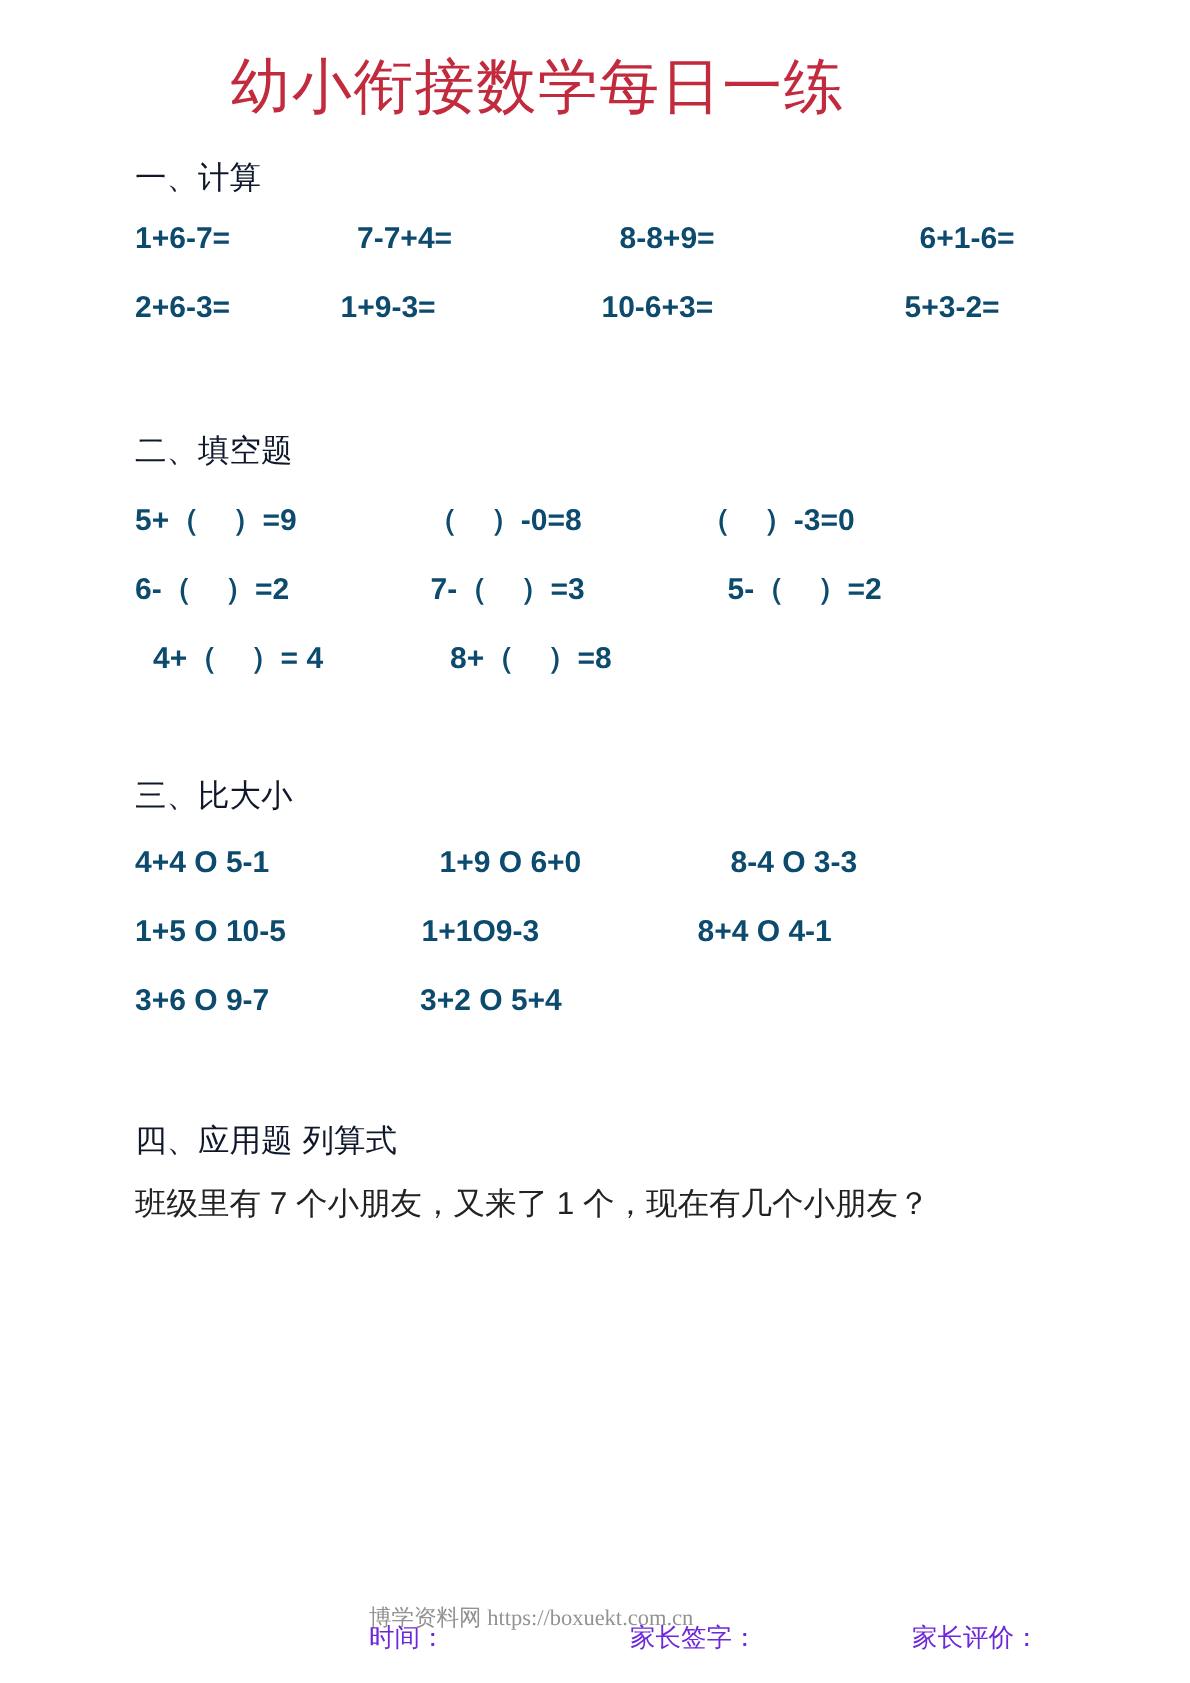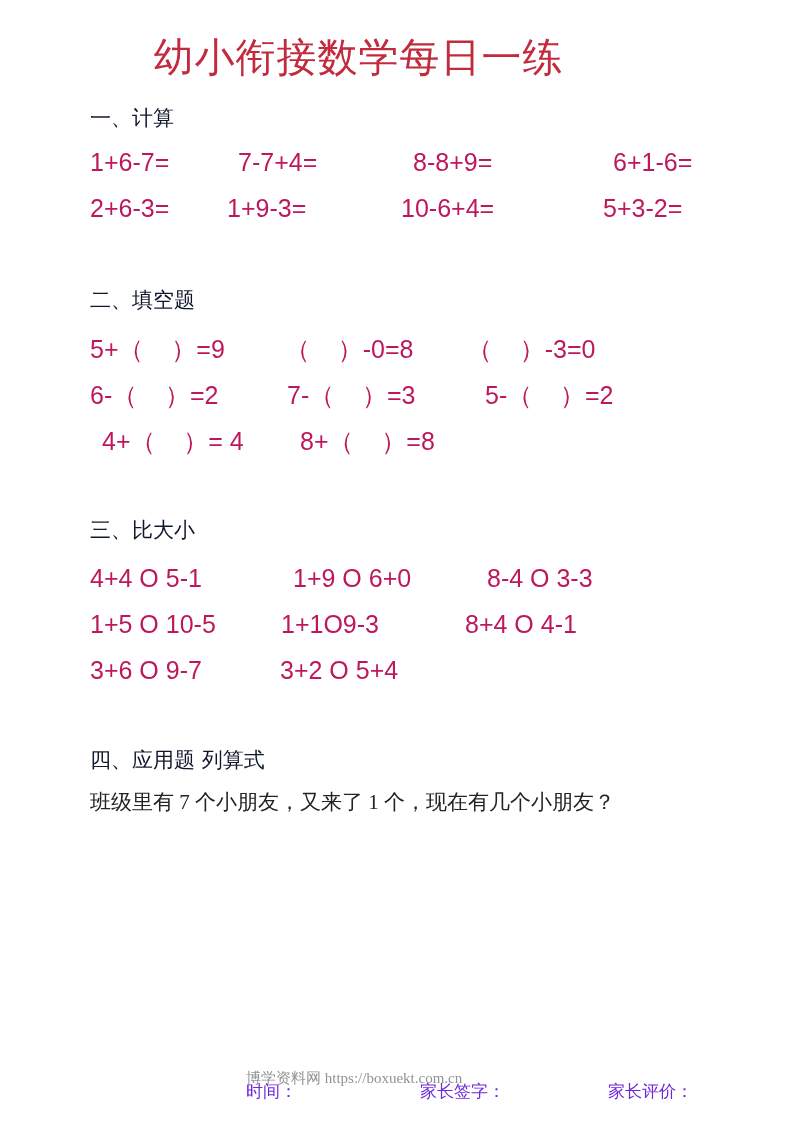--- a/index.html
+++ b/index.html
@@ -7,25 +7,25 @@
   .title {
     position: absolute; left: 0; top: 30px; width: 717px; text-align: center;
     font-family: "DejaVu Serif", serif; font-size: 40px; color: #c22b3e; letter-spacing: 1px;
   }
   .heading {
     position: absolute; left: 90px;
     font-family: "DejaVu Serif", serif; font-size: 21px; color: #0f172a;
   }
   .eq {
     position: absolute;
-    font-family: "Liberation Sans", sans-serif; font-size: 25px; color: #be185d; white-space: pre;
+    font-family: "Liberation Sans", sans-serif; font-size: 20px; color: #0c4a6e; white-space: pre; font-weight: bold;
   }
   .sentence {
     position: absolute; left: 90px; top: 788px;
-    font-family: Liberation Serif, serif; font-size: 21px; color: #222; white-space: pre;
+    font-family: Liberation Sans, sans-serif; font-size: 21px; color: #222; white-space: pre;
   }
   .footer {
     position: absolute; top: 1068px;
     font-family: Liberation Mono, monospace; font-size: 17px; color: #6d28d9; white-space: pre; margin-top: 12px;
   }
   .watermark {
     position: absolute; left: 246px; top: 1069px;
     font-family: Liberation Serif, serif; font-size: 15px; color: #777; opacity: 0.8; white-space: pre;
   }
 </style>
@@ -34,21 +34,21 @@
 
 <div class="title">幼小衔接数学每日一练</div>
 
 <div class="heading" style="top:104px">一、计算</div>
 <div class="eq" style="left:90px;top:148px">1+6-7=</div>
 <div class="eq" style="left:238px;top:148px">7-7+4=</div>
 <div class="eq" style="left:413px;top:148px">8-8+9=</div>
 <div class="eq" style="left:613px;top:148px">6+1-6=</div>
 <div class="eq" style="left:90px;top:194px">2+6-3=</div>
 <div class="eq" style="left:227px;top:194px">1+9-3=</div>
-<div class="eq" style="left:401px;top:194px">10-6+4=</div>
+<div class="eq" style="left:401px;top:194px">10-6+3=</div>
 <div class="eq" style="left:603px;top:194px">5+3-2=</div>
 
 <div class="heading" style="top:286px">二、填空题</div>
 <div class="eq" style="left:90px;top:333px">5+（    ）=9</div>
 <div class="eq" style="left:285px;top:333px">（    ）-0=8</div>
 <div class="eq" style="left:467px;top:333px">（    ）-3=0</div>
 <div class="eq" style="left:90px;top:379px">6-（    ）=2</div>
 <div class="eq" style="left:287px;top:379px">7-（    ）=3</div>
 <div class="eq" style="left:485px;top:379px">5-（    ）=2</div>
 <div class="eq" style="left:102px;top:425px">4+（    ）= 4</div>

